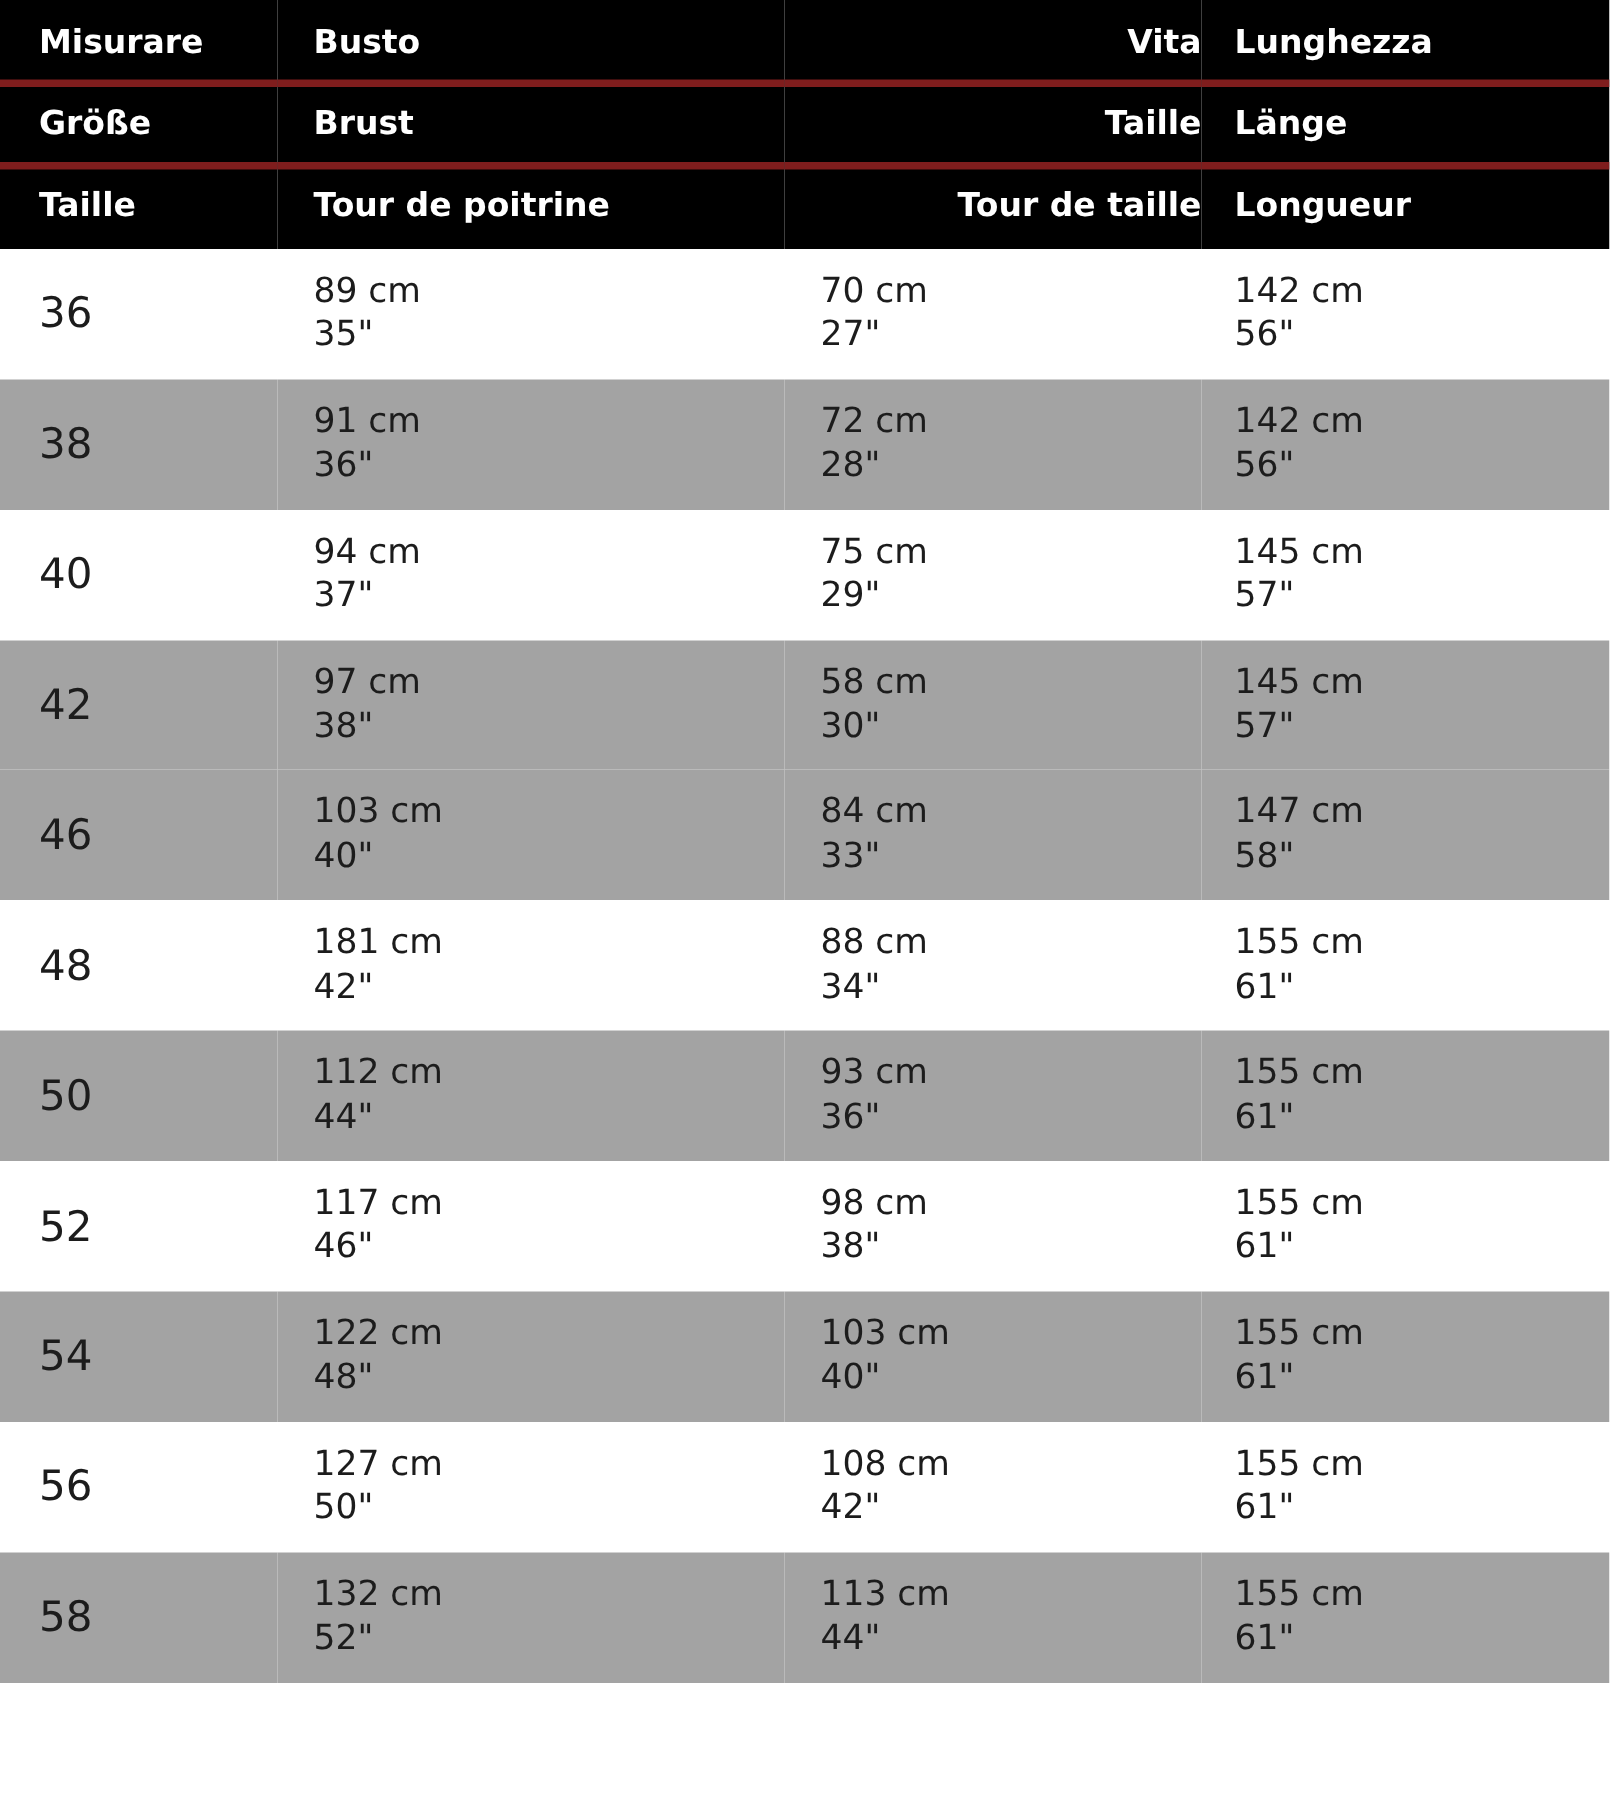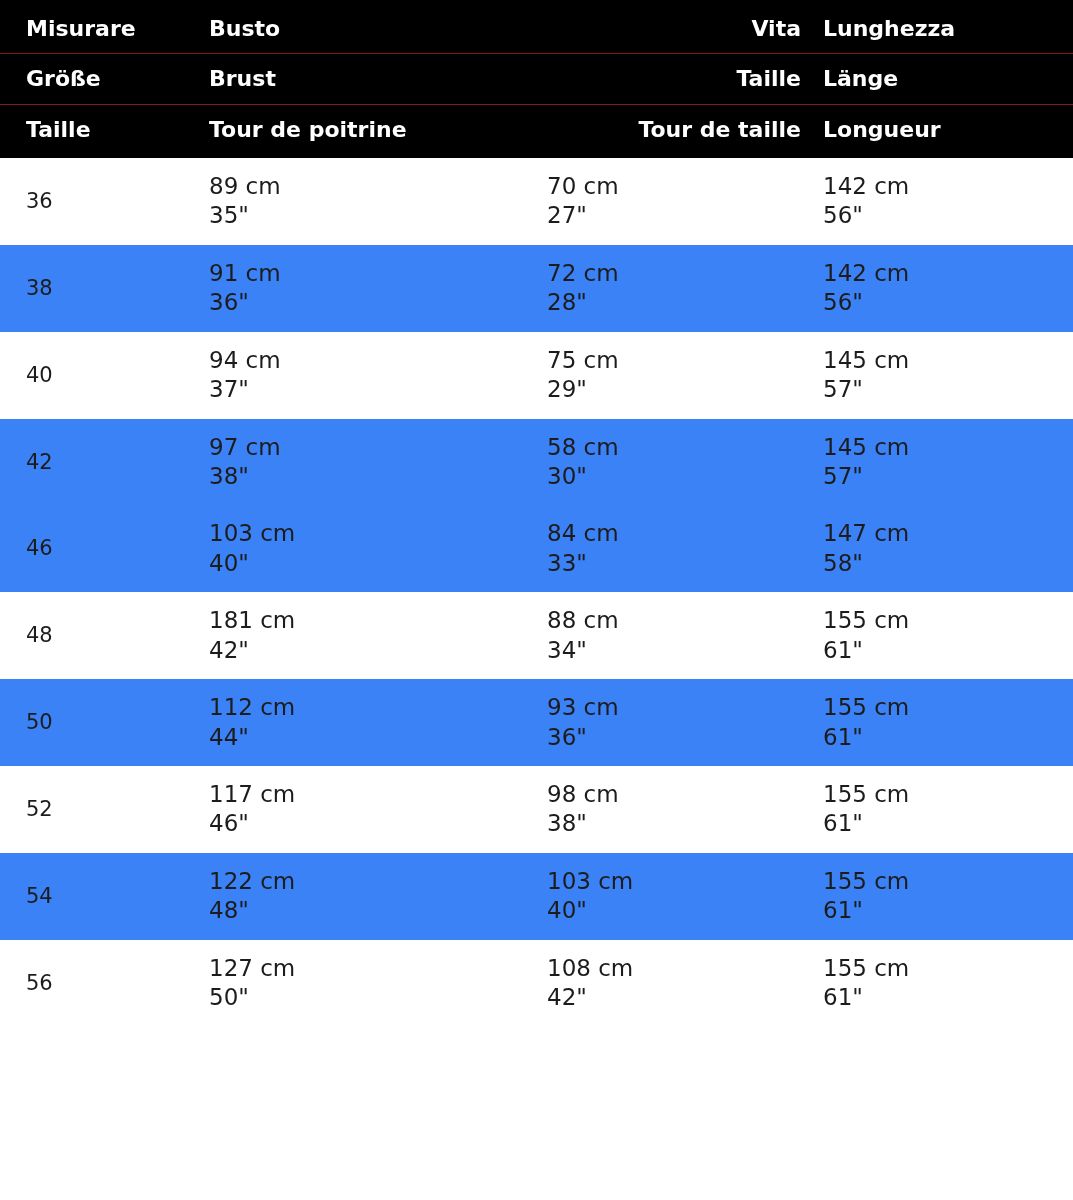--- a/index.html
+++ b/index.html
@@ -25,21 +25,21 @@
 
   thead {
     background: #000000;
   }
   thead tr th {
     color: #ffffff;
     text-align: left;
     font-weight: bold;
     font-size: 22px;
     padding: 12px 0 12px 0;
-    border-bottom: 1px solid #7f1d1d;
+    border-bottom: 5px solid #7f1d1d;
     vertical-align: middle;
     line-height: 1.15;
   }
   thead tr:last-child th {
     border-bottom: none;
     padding-bottom: 16px;
   }
   thead tr:first-child th {
     padding-top: 16px;
   }
@@ -51,27 +51,27 @@
   thead th.col-length { padding-left: 22px; }
 
   tbody td {
     font-size: 23px;
     color: #1c1c1c;
     vertical-align: middle;
     padding-top: 14px;
     padding-bottom: 14px;
     line-height: 1.28;
   }
-  tbody td.col-size   { padding-left: 26px; font-size: 21px; }
+  tbody td.col-size   { padding-left: 26px; font-size: 28px; }
   tbody td.col-bust   { padding-left: 24px; }
   tbody td.col-waist  { padding-left: 24px; }
   tbody td.col-length { padding-left: 22px; }
 
   tbody tr.even { background: #ffffff; }
-  tbody tr.odd  { background: #3b82f6; }
+  tbody tr.odd  { background: #a3a3a3; }
 
   .val-cm { display: block; }
   .val-in { display: block; }
 </style>
 </head>
 <body>
 
 <table class="size-table">
   <colgroup>
     <col class="c-size">
@@ -243,14 +243,29 @@
       </td>
       <td class="col-waist">
         <span class="val-cm">108 cm</span>
         <span class="val-in">42"</span>
       </td>
       <td class="col-length">
         <span class="val-cm">155 cm</span>
         <span class="val-in">61"</span>
       </td>
     </tr>
+    <tr class="odd">
+      <td class="col-size">58</td>
+      <td class="col-bust">
+        <span class="val-cm">132 cm</span>
+        <span class="val-in">52"</span>
+      </td>
+      <td class="col-waist">
+        <span class="val-cm">113 cm</span>
+        <span class="val-in">44"</span>
+      </td>
+      <td class="col-length">
+        <span class="val-cm">155 cm</span>
+        <span class="val-in">61"</span>
+      </td>
+    </tr>
   </tbody>
 </table>
 
 </body></html>

